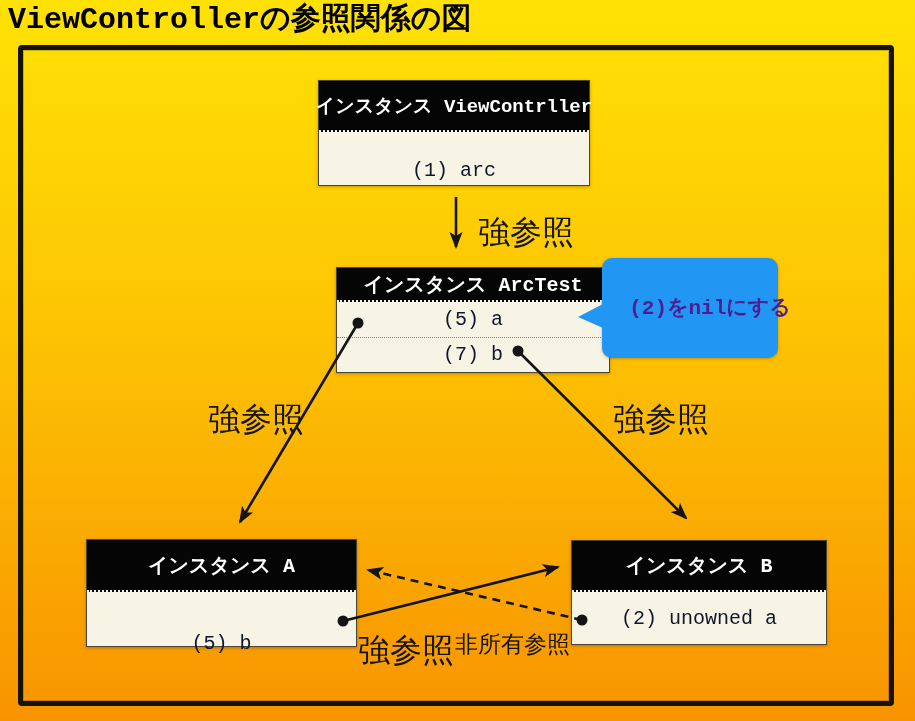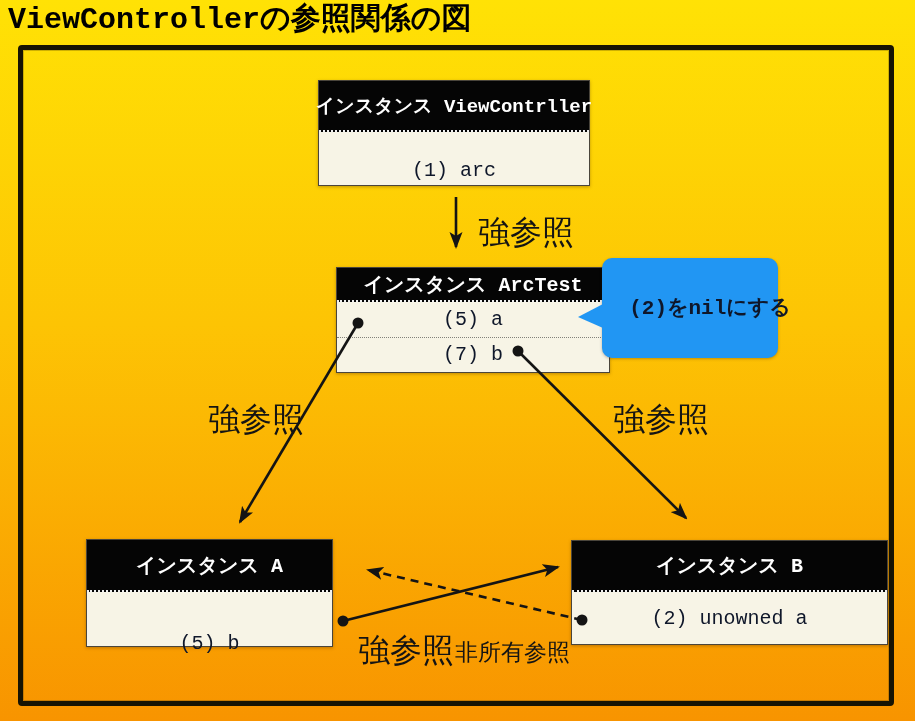--- a/index.html
+++ b/index.html
@@ -45,45 +45,45 @@
     flex: 1 1 auto;
     display: flex; align-items: center; justify-content: center;
     font-size: 20px; color: #0f172a; white-space: nowrap;
   }
   .node-row + .node-row { border-top: 1px dotted #82817a; }
   
   #node-vc { left: 318px; top: 80px;  width: 272px; height: 106px; gap: 24px; }
   #node-vc .node-header { height: 51px; }
   #node-arctest { left: 304px; top: 267px; width: 274px; height: 106px; margin-left: 32px; }
   #node-arctest .node-header { height: 34px; font-size: 20px; }
-  #node-a  { left: 86px;  top: 539px; width: 247px; height: 108px; gap: 40px; }
+  #node-a  { left: 86px;  top: 539px; width: 271px; height: 108px; gap: 40px; }
   #node-a .node-header { height: 52px; font-size: 20px; }
-  #node-b  { left: 571px; top: 540px; width: 317px; height: 105px; }
+  #node-b  { left: 571px; top: 540px; width: 256px; height: 105px; }
   #node-b .node-header { height: 51px; font-size: 20px; }
   
   .edge-label {
     position: absolute; font-size: 32px; color: #141414;
     white-space: nowrap;
   }
   #label-top    { left: 478px; top: 211px; }
   #label-left   { left: 208px; top: 398px; }
   #label-right  { left: 613px; top: 398px; }
   #label-bottom { left: 358px; top: 629px; }
-  #label-unowned{ left: 455px; top: 629px; font-size: 23px; margin-top: 8px; }
+  #label-unowned{ left: 455px; top: 629px; font-size: 23px; }
   
   .bubble {
     position: absolute; left: 602px; top: 258px;
     width: 176px; height: 100px;
     background: #2196F3; border-radius: 10px;
     box-shadow: 0 1px 3px rgba(60,30,0,0.3);
     display: flex; flex-direction: column; align-items: center; justify-content: center;
     z-index: 5;
   }
   .bubble-line {
-    color: #0f172a; font-weight: bold; font-size: 21px;
+    color: #4c1d95; font-weight: bold; font-size: 21px;
     line-height: 31px; white-space: nowrap; margin-left: 40px;
   }
   .bubble-tail {
     position: absolute; left: -24px; top: 46px;
     width: 0; height: 0;
     border-top: 13px solid transparent;
     border-bottom: 11px solid transparent;
     border-right: 25px solid #2196F3;
   }
   #edges {

